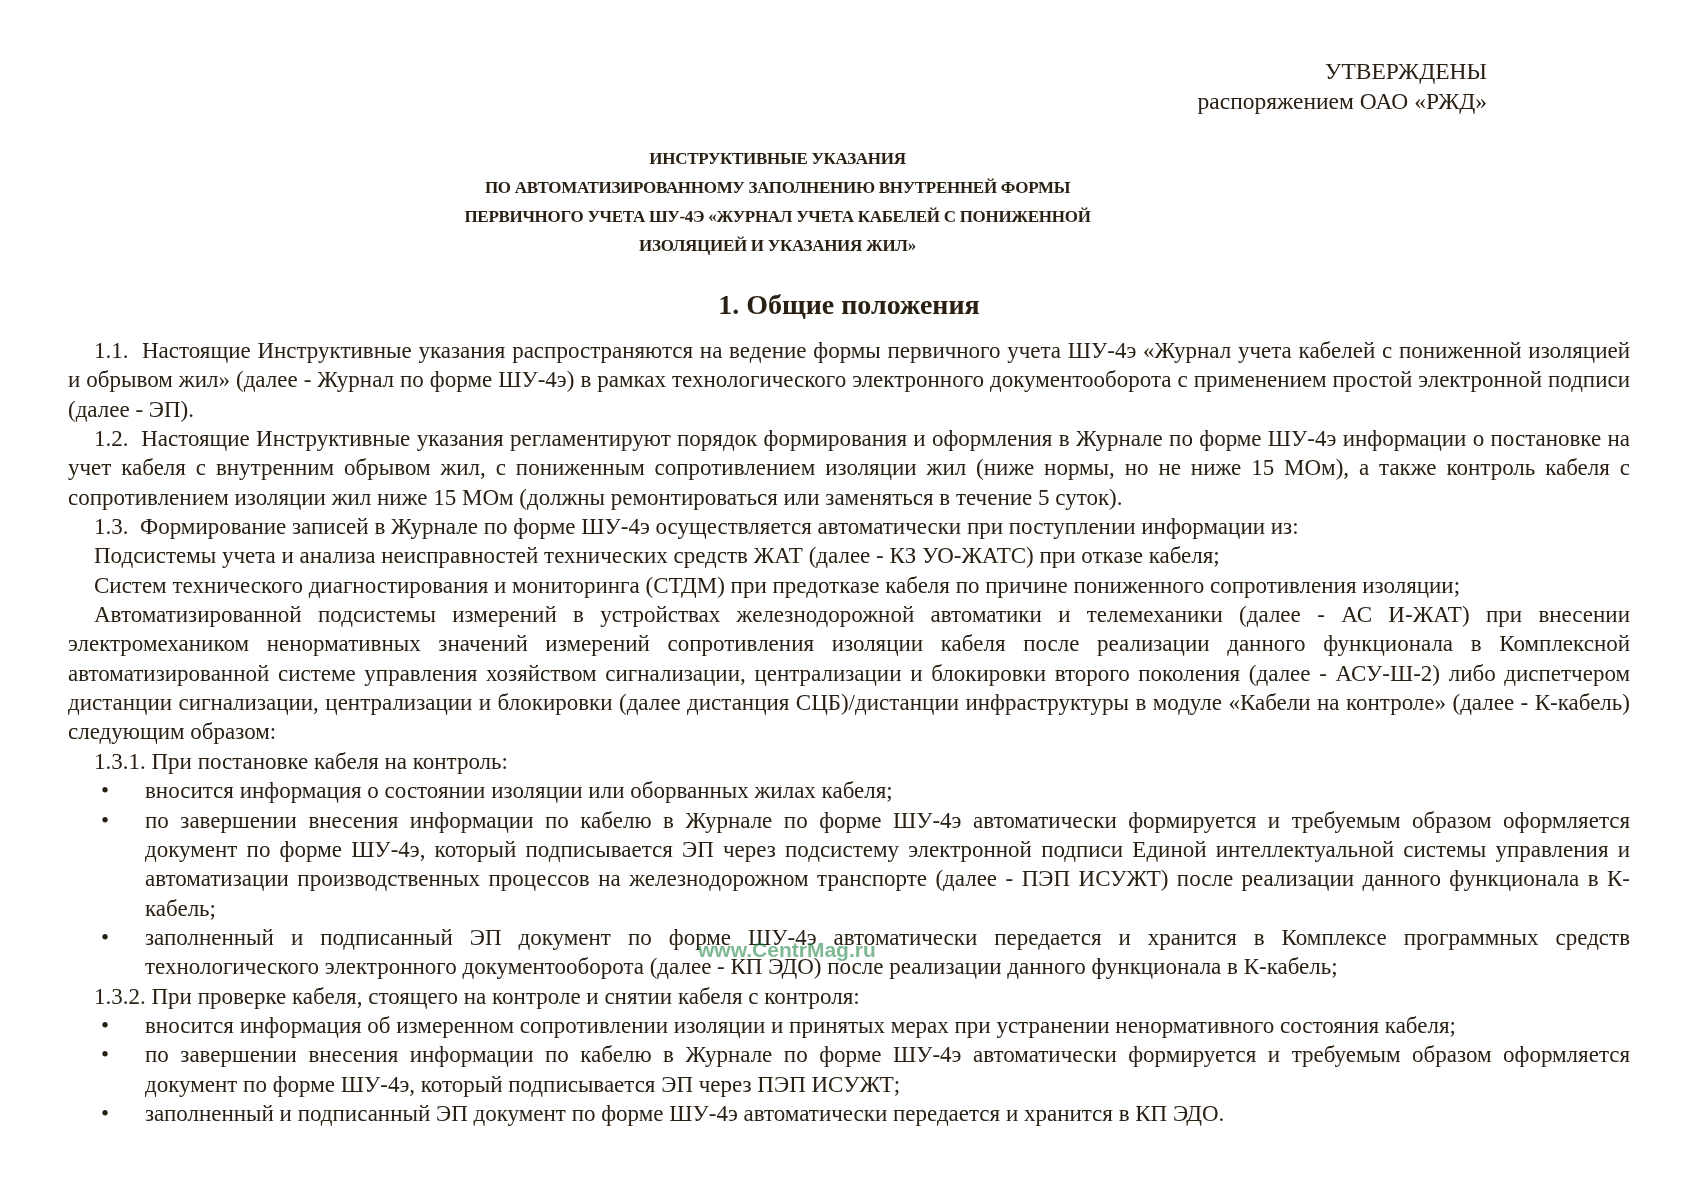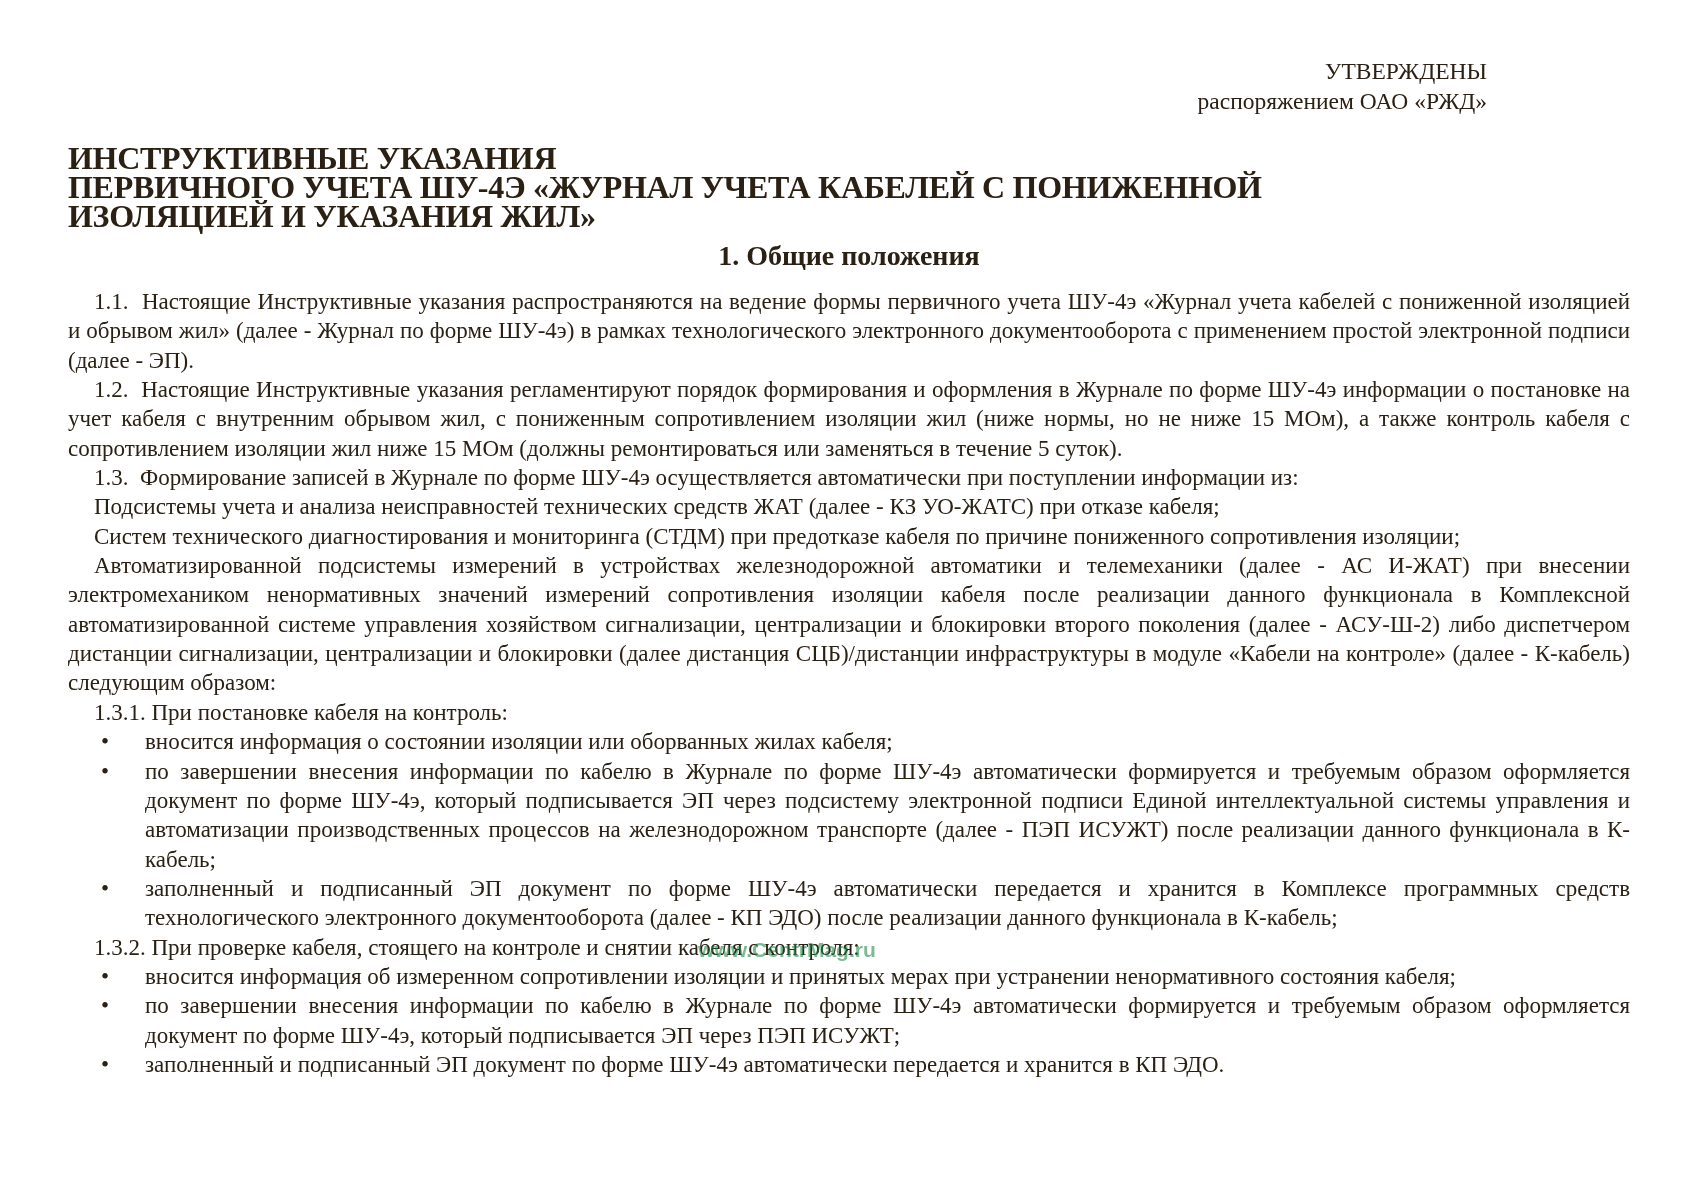--- a/index.html
+++ b/index.html
@@ -16,26 +16,26 @@
     padding: 56px 67px 0 68px;
   }
   .approval {
     text-align: right;
     font-size: 23.5px;
     line-height: 30px;
     padding-right: 143px;
     margin-bottom: 28px;
   }
   .doc-title {
-    text-align: left;
+    text-align: center;
     font-weight: bold;
-    font-size: 32px;
+    font-size: 17px;
     line-height: 29px;
     padding-right: 143px;
-    margin-bottom: 10px;
+    margin-bottom: 30px;
     letter-spacing: -0.3px;
   }
   .section-heading {
     text-align: center;
     font-weight: bold;
     font-size: 28px;
     line-height: 29px;
     margin: 0 0 17px 0;
   }
   .bodytext {
@@ -80,20 +80,21 @@
 
 <div class="page">
 
   <div class="approval">
     <div>УТВЕРЖДЕНЫ</div>
     <div>распоряжением ОАО «РЖД»</div>
   </div>
 
   <div class="doc-title">
     <div>ИНСТРУКТИВНЫЕ УКАЗАНИЯ</div>
+    <div>ПО АВТОМАТИЗИРОВАННОМУ ЗАПОЛНЕНИЮ ВНУТРЕННЕЙ ФОРМЫ</div>
     <div>ПЕРВИЧНОГО УЧЕТА ШУ-4Э «ЖУРНАЛ УЧЕТА КАБЕЛЕЙ С ПОНИЖЕННОЙ</div>
     <div>ИЗОЛЯЦИЕЙ И УКАЗАНИЯ ЖИЛ»</div>
   </div>
 
   <div class="section-heading">1. Общие положения</div>
 
   <div class="bodytext">
     <p class="para">1.1.&nbsp; Настоящие Инструктивные указания распространяются на ведение формы первичного учета ШУ-4э «Журнал учета кабелей с пониженной изоляцией и обрывом жил» (далее - Журнал по форме ШУ-4э) в рамках технологического электронного документооборота с применением простой электронной подписи (далее - ЭП).</p>
     <p class="para">1.2.&nbsp; Настоящие Инструктивные указания регламентируют порядок формирования и оформления в Журнале по форме ШУ-4э информации о постановке на учет кабеля с внутренним обрывом жил, с пониженным сопротивлением изоляции жил (ниже нормы, но не ниже 15 МОм), а также контроль кабеля с сопротивлением изоляции жил ниже 15 МОм (должны ремонтироваться или заменяться в течение 5 суток).</p>
     <p class="para">1.3.&nbsp; Формирование записей в Журнале по форме ШУ-4э осуществляется автоматически при поступлении информации из:</p>

